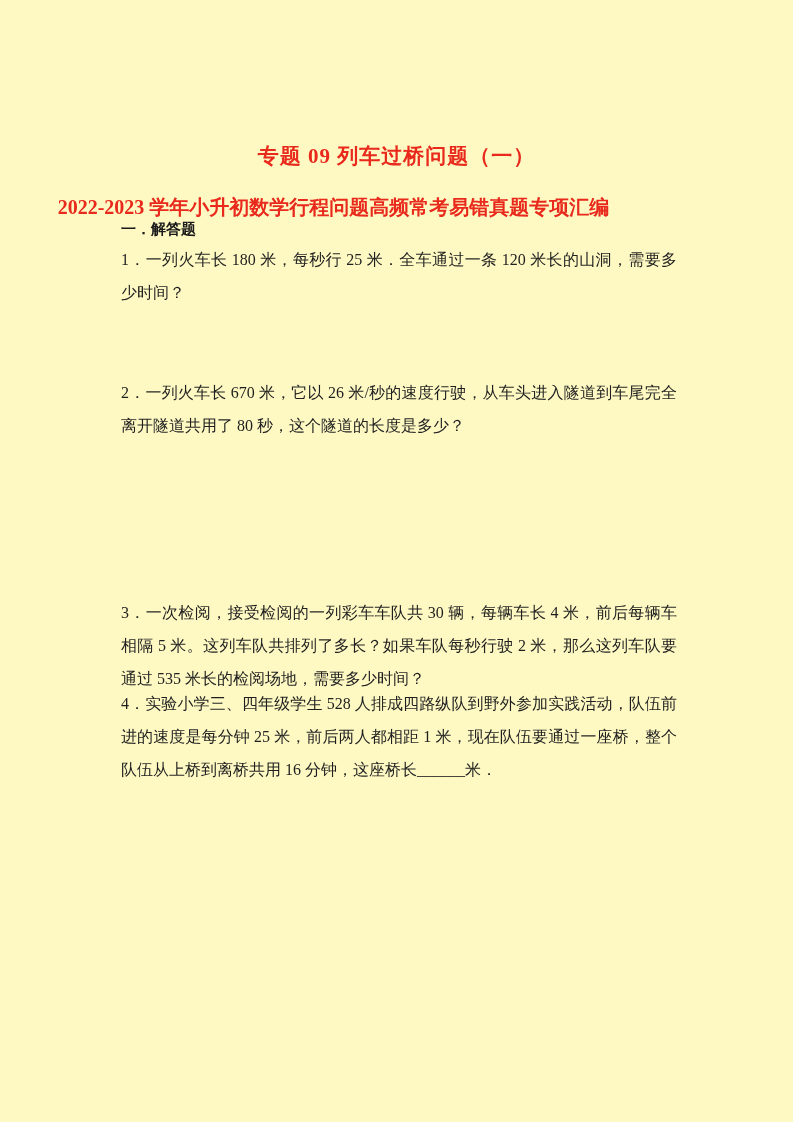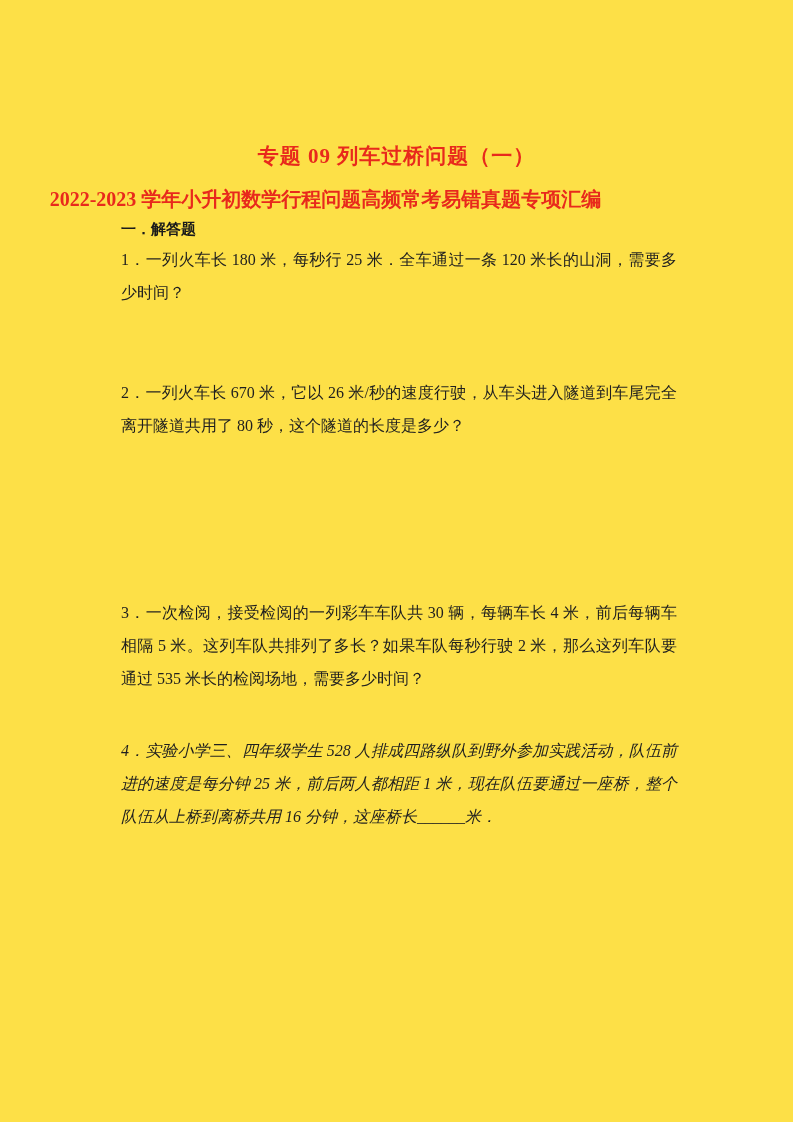--- a/index.html
+++ b/index.html
@@ -4,21 +4,21 @@
 <style>
   html, body {
     margin: 0;
     padding: 0;
     background: #ffffff;
   }
   .page {
     position: relative;
     width: 793px;
     height: 1122px;
-    background: #fde047;
+    background: #fef9c3;
     overflow: hidden;
     font-family: "Liberation Serif", "DejaVu Serif", serif;
     color: #1f1f1f;
   }
   .title {
     position: absolute;
     top: 141px;
     left: 0;
     width: 793px;
     margin: 0;
@@ -27,21 +27,21 @@
     line-height: 30px;
     font-weight: bold;
     letter-spacing: 1px;
     color: #e8291c;
   }
   .subtitle {
     position: absolute;
     top: 184px;
     left: 0;
     width: 651px;
-    margin: 0;
+    margin: 8px;
     text-align: center;
     font-size: 20px;
     line-height: 30px;
     font-weight: bold;
     color: #e8291c;
   }
   .section-heading {
     position: absolute;
     top: 218px;
     left: 121px;
@@ -57,21 +57,21 @@
     width: 556px;
     font-size: 16px;
     line-height: 33px;
     text-align: justify;
     text-justify: inter-character;
     color: #1f1f1f;
   }
   .q1 { top: 243px; }
   .q2 { top: 376px; }
   .q3 { top: 548px; margin-top: 48px; }
-  .q4 { top: 734px; font-style: italic; }
+  .q4 { top: 687px; }
   .q5 { top: 907px; }
 </style>
 </head>
 <body>
 
 <div class="page">
 
   <h1 class="title">专题 09 列车过桥问题（一）</h1>
 
   <h2 class="subtitle">2022-2023 学年小升初数学行程问题高频常考易错真题专项汇编</h2>

